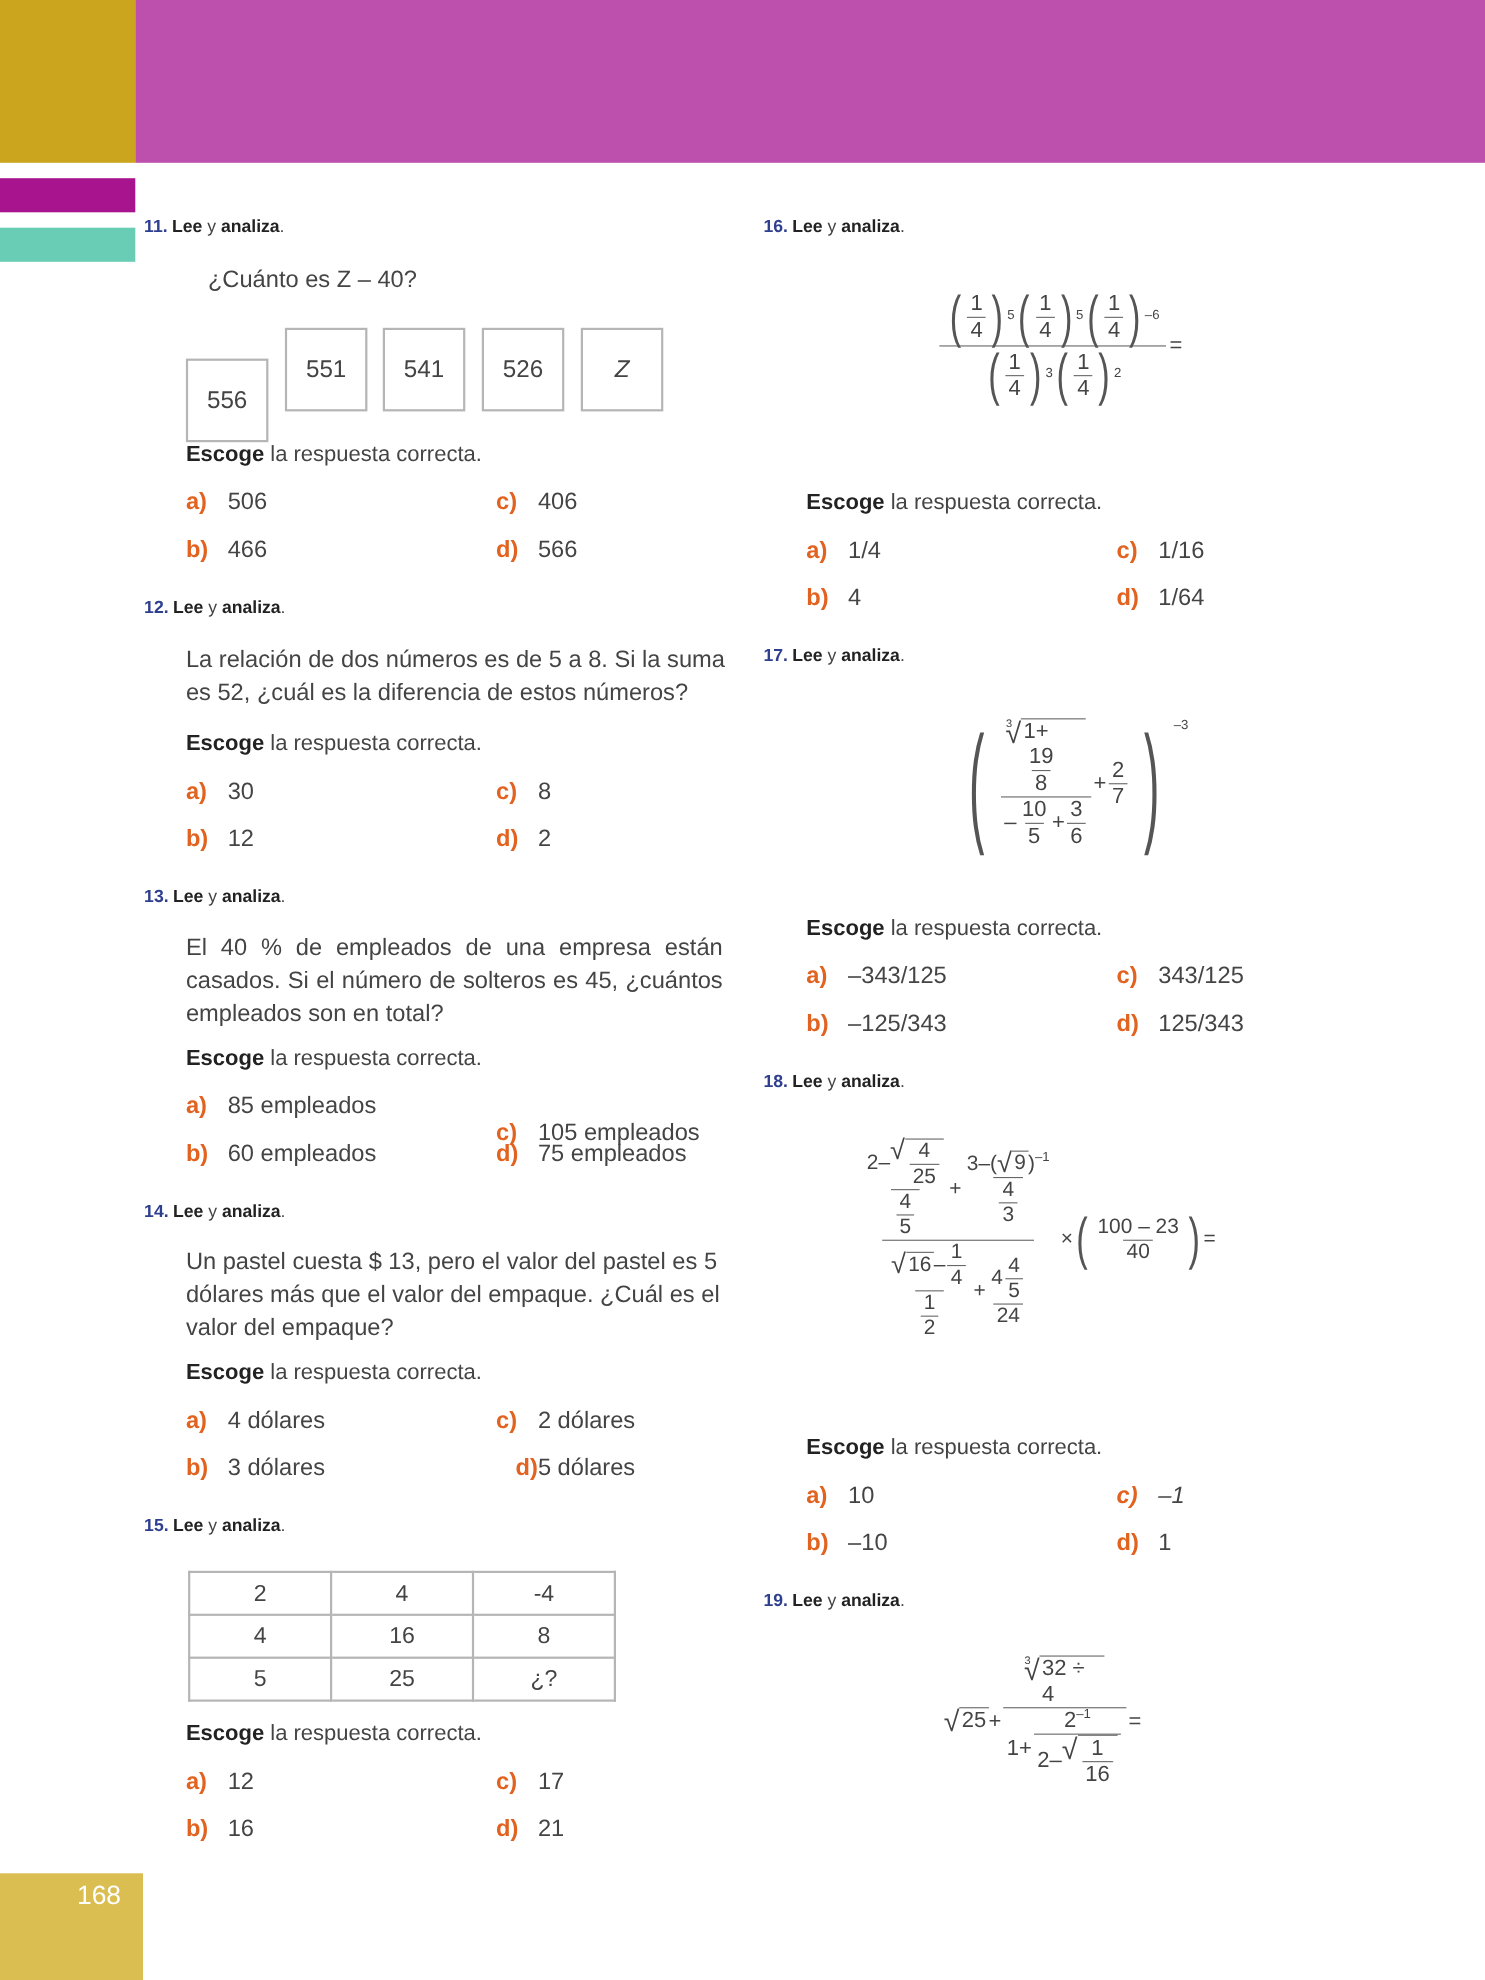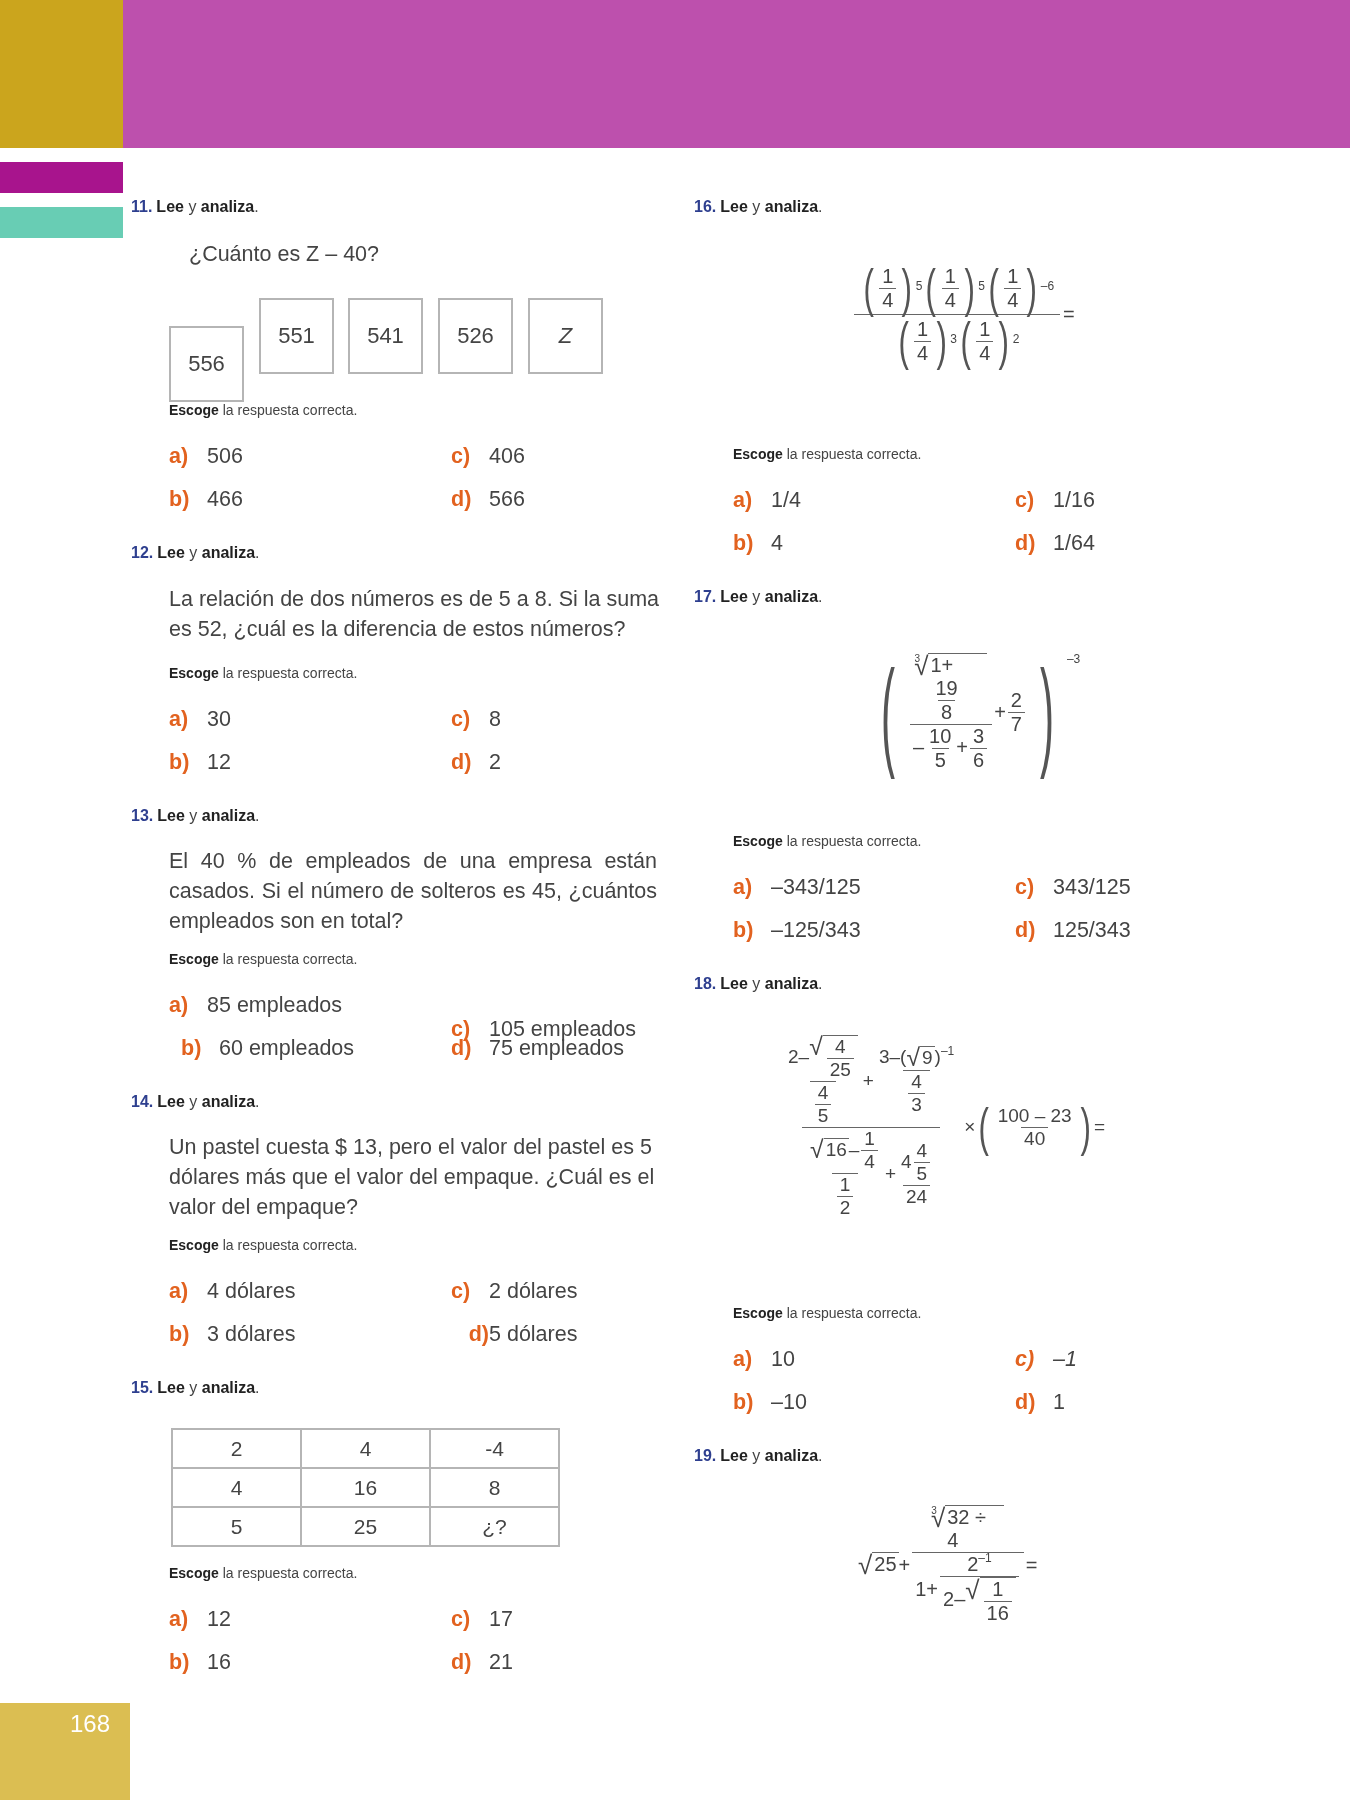--- a/index.html
+++ b/index.html
@@ -10,21 +10,21 @@
   .tab-magenta { position:absolute; left:0; top:162px; width:123px; height:31px; background:#a8148d; }
   .tab-teal { position:absolute; left:0; top:207px; width:123px; height:31px; background:#68cdb4; }
   .page-tab { position:absolute; left:0; top:1703px; width:130px; height:97px; background:#dbbe52; }
   .page-num { position:absolute; left:70px; top:1710px; font-size:24px; color:#ffffff; }
   .q-head { position:absolute; font-size:16px; color:#222; white-space:nowrap; }
   .q-num { color:#2e3f8f; font-weight:bold; margin-right:4px; }
   .q-bold { font-weight:bold; color:#222; }
   .q-light { color:#444; }
   .text { position:absolute; font-size:21.5px; color:#444; line-height:30px; }
   .justify { text-align:justify; }
-  .escoge { position:absolute; font-size:14px; color:#444; white-space:nowrap;text-align:right; }
+  .escoge { position:absolute; font-size:20px; color:#444; white-space:nowrap;text-align:right; }
   .escoge b { color:#222; }
   .opt { position:absolute; font-size:21.5px; color:#444; white-space:nowrap; }
   .opt .lt { color:#e2621f; font-weight:bold; display:inline-block; width:38px; }
 
   .seq-box { position:absolute; top:298px; width:75px; height:76px; border:2px solid #b5b5b5;
              display:flex; align-items:center; justify-content:center; font-size:22px; color:#444; box-sizing:border-box; }
   .tbl { position:absolute; left:171px; top:1428px; border-collapse:collapse; }
   .tbl td { width:127px; height:37px; border:2px solid #b5b5b5; text-align:center; font-size:21px; color:#444; padding:0; }
 
   
@@ -72,21 +72,21 @@
 <div class="opt" style="left:169px;top:750px;"><span class="lt">b)</span><span>12</span></div>
 <div class="opt" style="left:451px;top:707px;"><span class="lt">c)</span><span>8</span></div>
 <div class="opt" style="left:451px;top:750px;"><span class="lt">d)</span><span>2</span></div>
 
 <div class="q-head" style="left:131px;top:807px;">
   <span class="q-num">13.</span><span class="q-bold">Lee</span> <span class="q-light">y</span> <span class="q-bold">analiza</span><span class="q-light">.</span>
 </div>
 <div class="text justify" style="left:169px;top:846px;width:488px;">El 40 % de empleados de una empresa están casados. Si el número de solteros es 45, ¿cuántos empleados son en total?</div>
 <div class="escoge" style="left:169px;top:951px;"><b>Escoge</b> <span>la respuesta correcta.</span></div>
 <div class="opt" style="left:169px;top:993px;"><span class="lt">a)</span><span>85 empleados</span></div>
-<div class="opt" style="left:169px;top:1036px;margin-left:12px;"><span class="lt">b)</span><span>60 empleados</span></div>
+<div class="opt" style="left:169px;top:1036px;"><span class="lt">b)</span><span>60 empleados</span></div>
 <div class="opt" style="left:451px;top:993px;margin-top:24px;"><span class="lt">c)</span><span>105 empleados</span></div>
 <div class="opt" style="left:451px;top:1036px;"><span class="lt">d)</span><span>75 empleados</span></div>
 
 <div class="q-head" style="left:131px;top:1093px;">
   <span class="q-num">14.</span><span class="q-bold">Lee</span> <span class="q-light">y</span> <span class="q-bold">analiza</span><span class="q-light">.</span>
 </div>
 <div class="text" style="left:169px;top:1132px;width:492px;">Un pastel cuesta $ 13, pero el valor del pastel es 5 dólares más que el valor del empaque. ¿Cuál es el valor del empaque?</div>
 <div class="escoge" style="left:169px;top:1237px;"><b>Escoge</b> <span>la respuesta correcta.</span></div>
 <div class="opt" style="left:169px;top:1279px;"><span class="lt">a)</span><span>4 dólares</span></div>
 <div class="opt" style="left:169px;top:1322px;"><span class="lt">b)</span><span>3 dólares</span></div>

